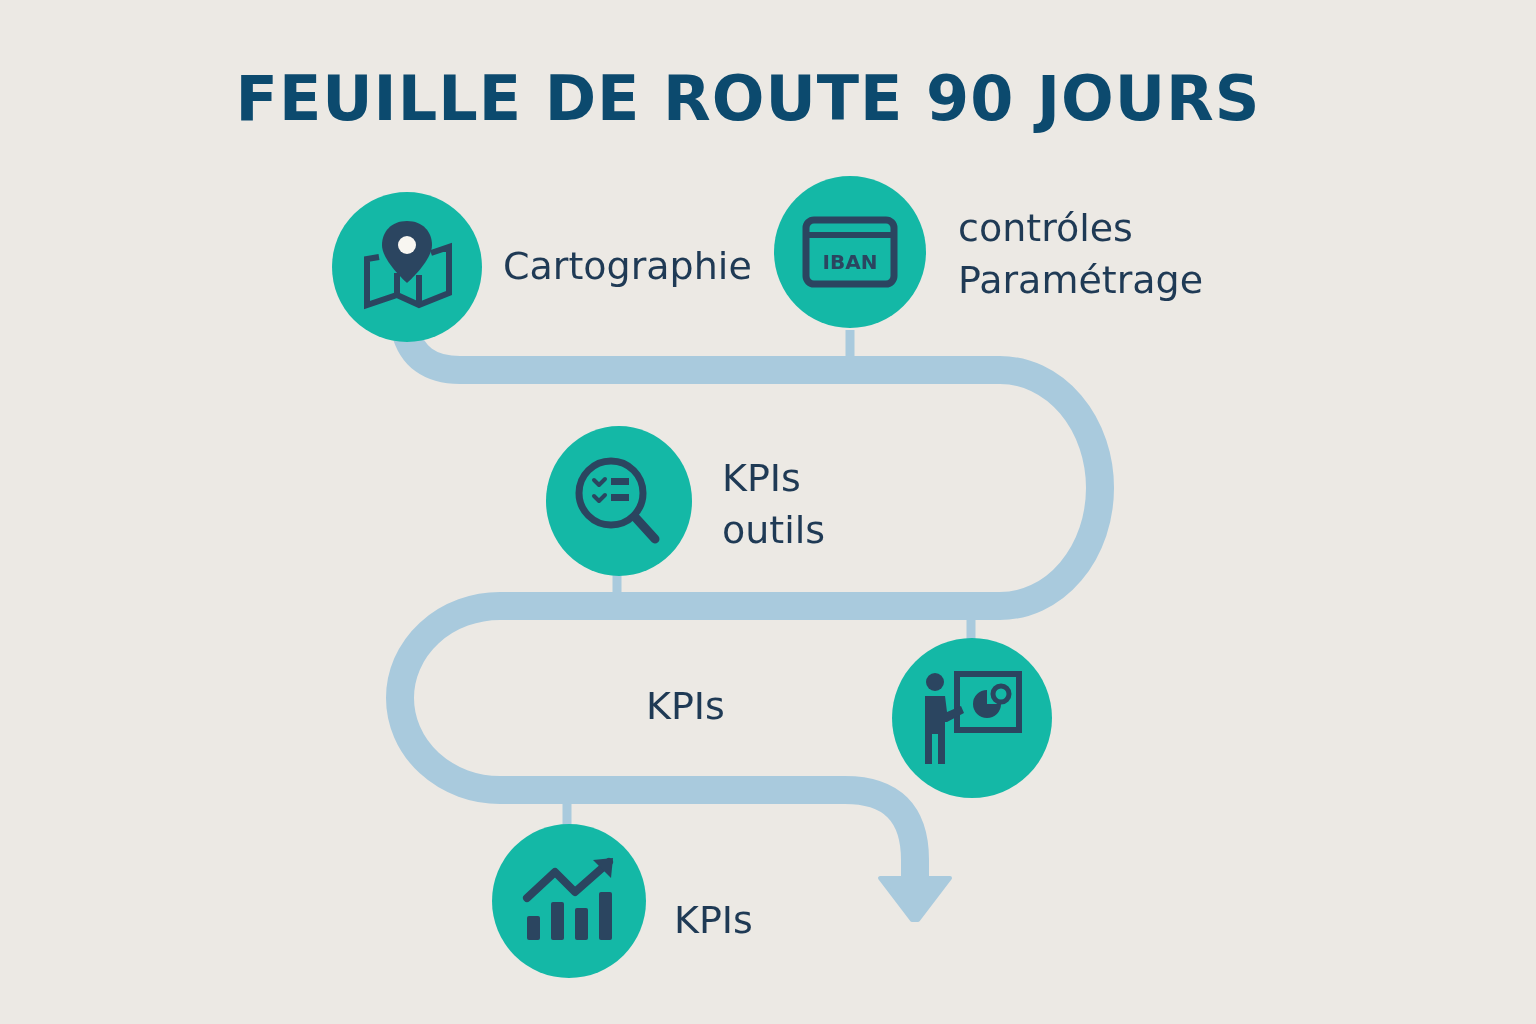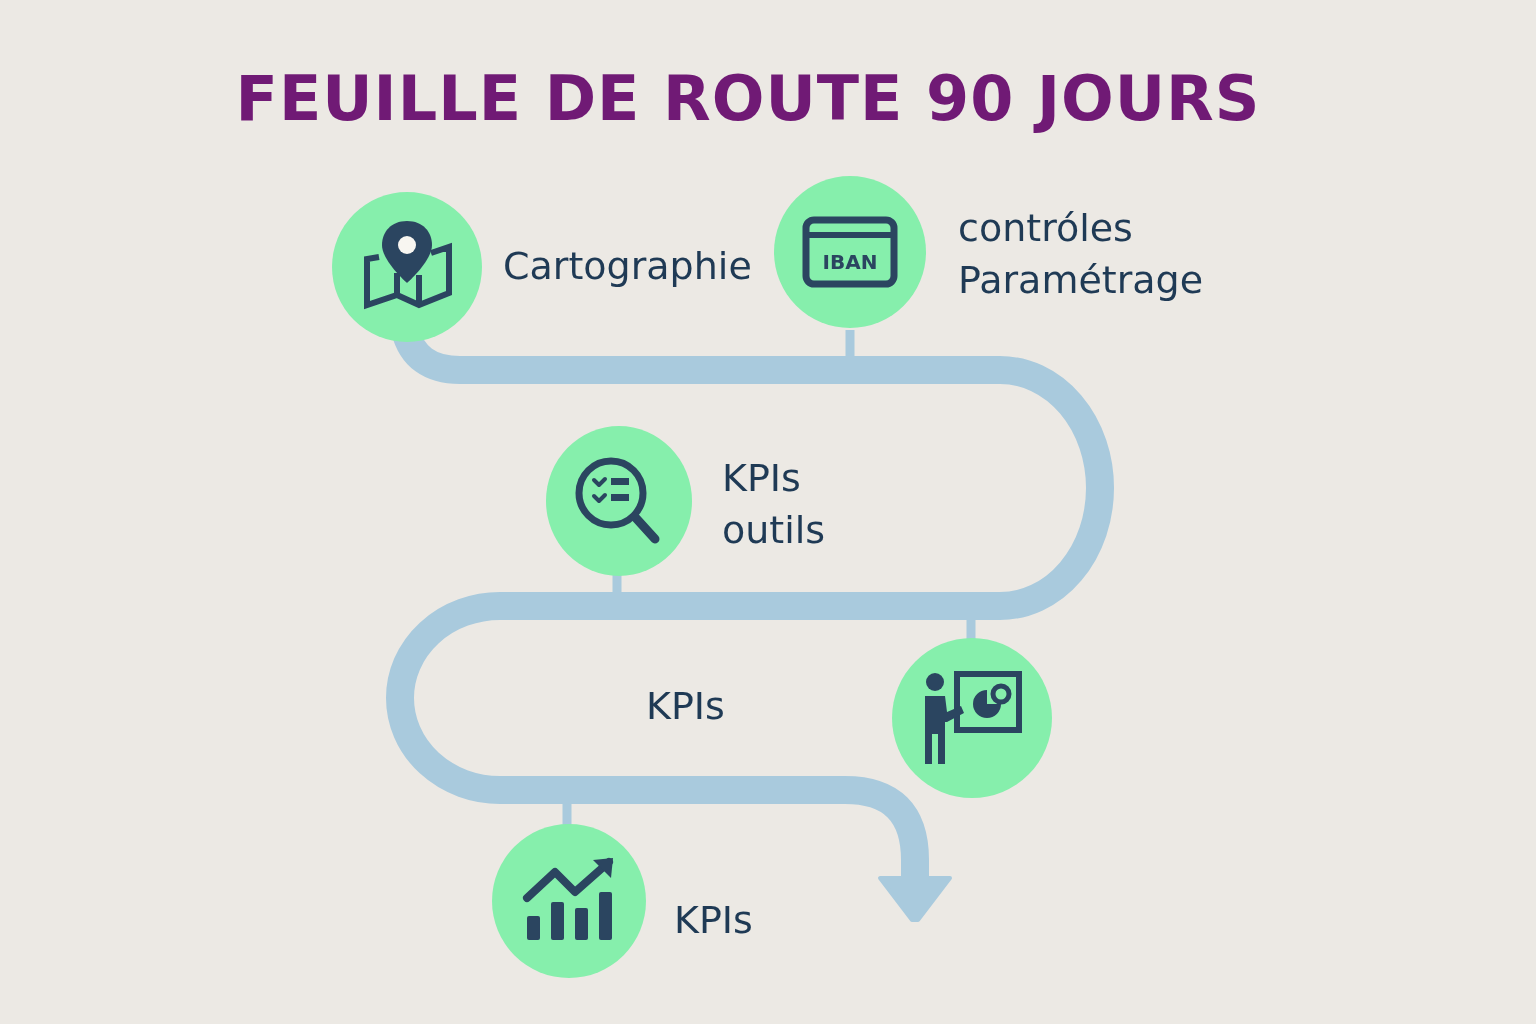--- a/index.html
+++ b/index.html
@@ -8,26 +8,26 @@
       background: #ece9e4;
       position: relative;
       font-family: "Liberation Sans", "DejaVu Sans", sans-serif;
       color: #1f3a55;
     }
     .title {
       position: absolute; left: 0; top: 62px; width: 1496px;
       text-align: center;
       font-family: "DejaVu Sans", "Liberation Sans", sans-serif;
       font-weight: bold; font-size: 62px; letter-spacing: 1px;
-      color: #701a75;
+      color: #0c4a6e;
     }
     svg.path-layer { position: absolute; left: 0; top: 0; }
     .node {
       position: absolute; border-radius: 50%;
-      background: #86efac;
+      background: #14b8a6;
       display: flex; align-items: center; justify-content: center;
     }
     .node svg { display: block; }
     .label {
       position: absolute;
       font-family: "DejaVu Sans", "Liberation Sans", sans-serif;
       font-size: 38px; line-height: 52px; color: #1f3a55;
       white-space: nowrap;
     }
     .clip { overflow: hidden; }

